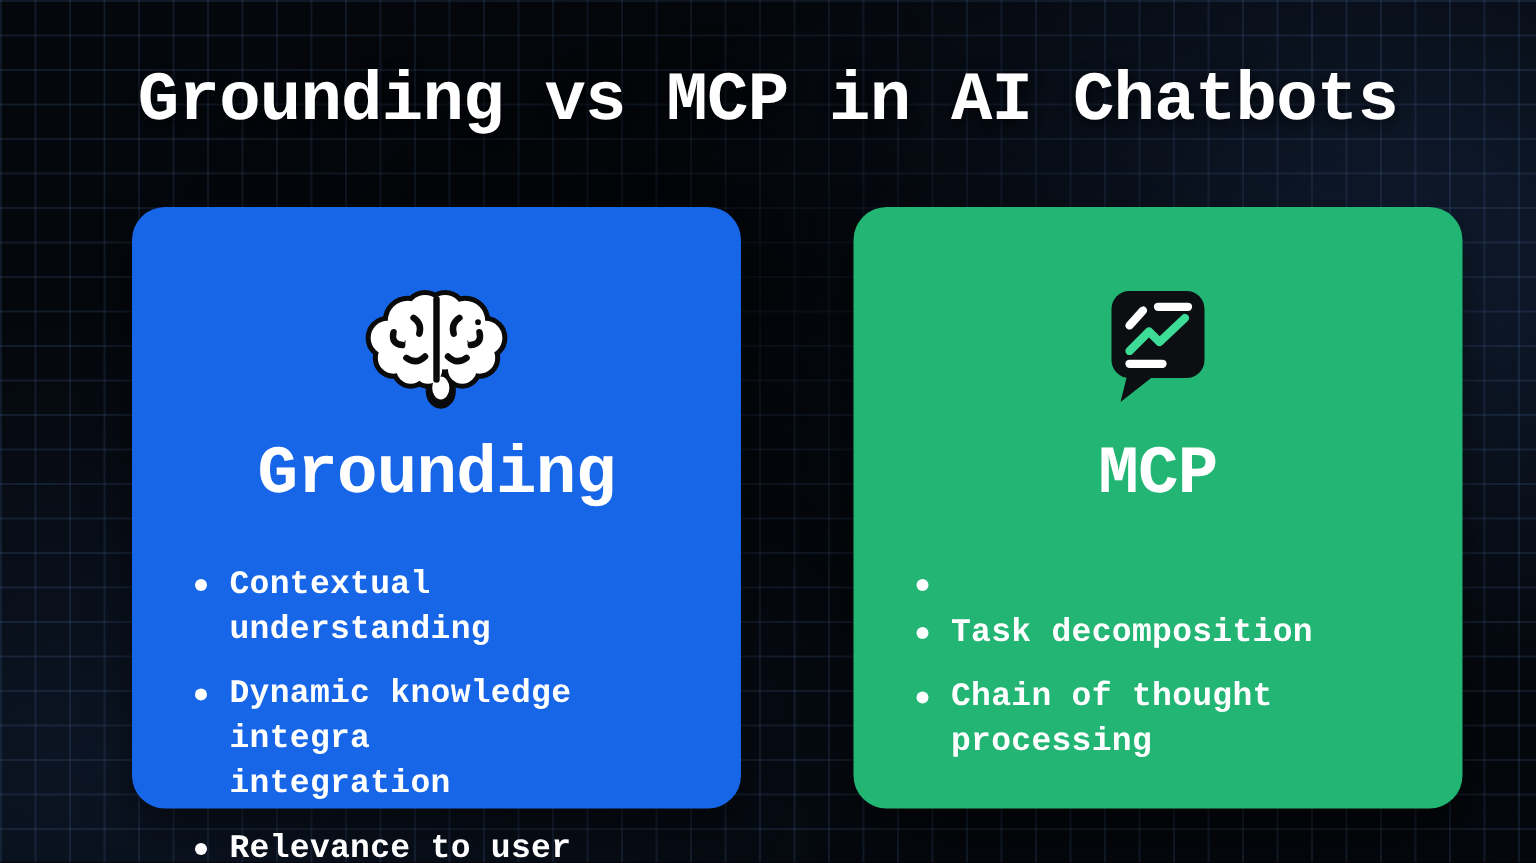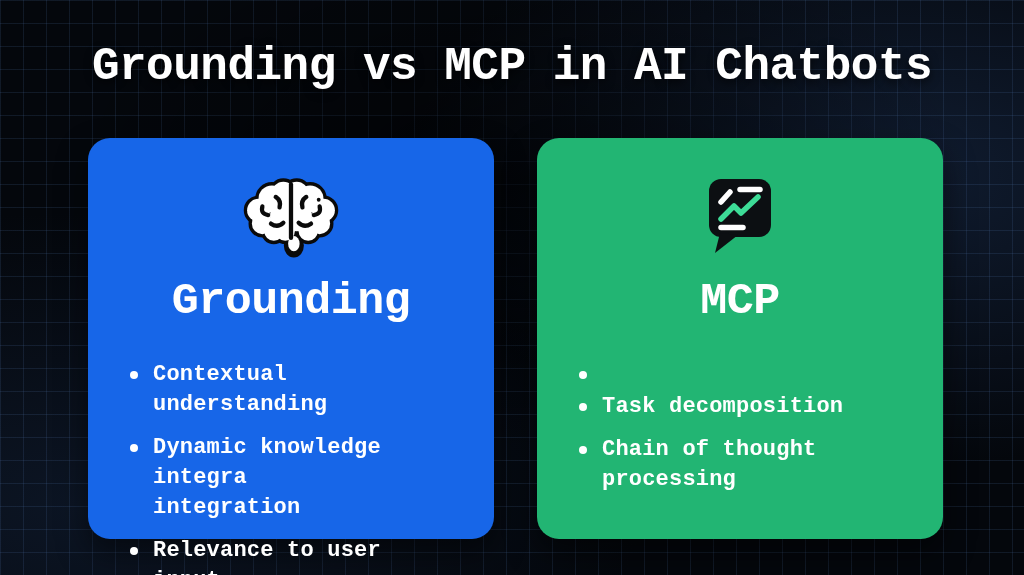--- a/index.html
+++ b/index.html
@@ -18,21 +18,21 @@
   .title{
     position:absolute;top:40px;left:0;width:100%;
     text-align:center;margin:0;
     font-size:46px;line-height:54px;font-weight:bold;
     color:#ffffff;letter-spacing:-0.5px;
     text-shadow:0 3px 10px rgba(0,0,0,0.7);
   }
   .cards{position:absolute;top:138px;left:88px;display:flex;gap:43px;}
   .card{
     width:406px;height:401px;box-sizing:border-box;
-    border-radius:22px;padding:30px 42px 0 42px;
+    border-radius:22px;padding:45px 42px 0 42px;
     box-shadow:0 14px 30px rgba(0,0,0,0.5);
   }
   .icon-wrap{height:88px;display:flex;justify-content:center;align-items:center;margin-top:4px;}
   .card h2{
     margin:18px 0 0 0;text-align:center;
     font-size:45px;line-height:48px;font-weight:bold;color:#ffffff;
     letter-spacing:-0.5px;
   }
   .card ul{list-style:none;margin:34px 0 0 0;padding:0;}
   .card li{
@@ -110,21 +110,21 @@
           <span class="btext">Dynamic knowledge integra
 integration</span>
         </li>
         <li>
           <span class="dot"></span>
           <span class="btext">Relevance to user input</span>
         </li>
       </ul>
     </section>
 
-    <section class="card" style="background: rgb(34, 181, 115);">
+    <section class="card" style="background: rgb(34, 181, 115); margin-left: 32px;">
       <div class="icon-wrap">
         <svg width="66" height="78" viewBox="0 0 66 78" aria-hidden="true">
           <rect x="2" y="2" width="62" height="58" rx="12" fill="#0c0f12"></rect>
           <path d="M13 56 L8 76 L31 58 Z" fill="#0c0f12"></path>
           <line x1="14" y1="25" x2="23" y2="15" stroke="#ffffff" stroke-width="5.5" stroke-linecap="round"></line>
           <line x1="33" y1="12.5" x2="53" y2="12.5" stroke="#ffffff" stroke-width="5.5" stroke-linecap="round"></line>
           <polyline points="14,42 27,29 34,36 51,20" fill="none" stroke="#3ddc97" stroke-width="5.5" stroke-linecap="round" stroke-linejoin="round"></polyline>
           <line x1="14" y1="50.5" x2="36" y2="50.5" stroke="#ffffff" stroke-width="5.5" stroke-linecap="round"></line>
         </svg>
       </div>

